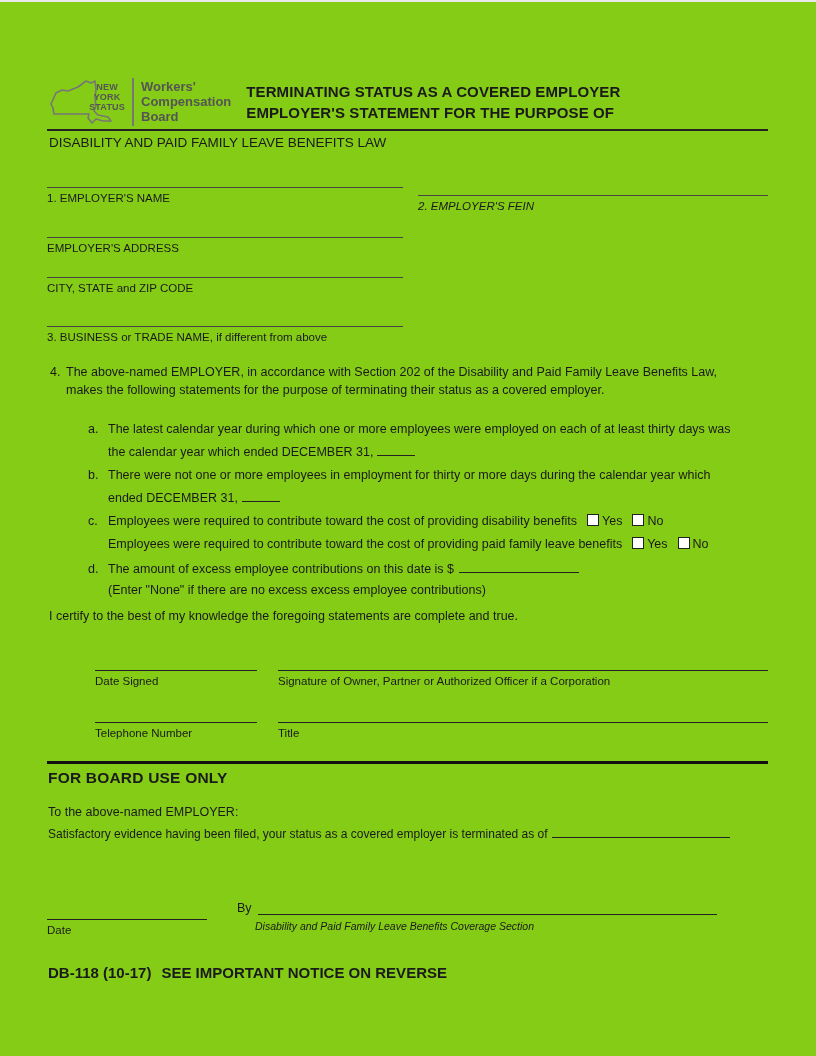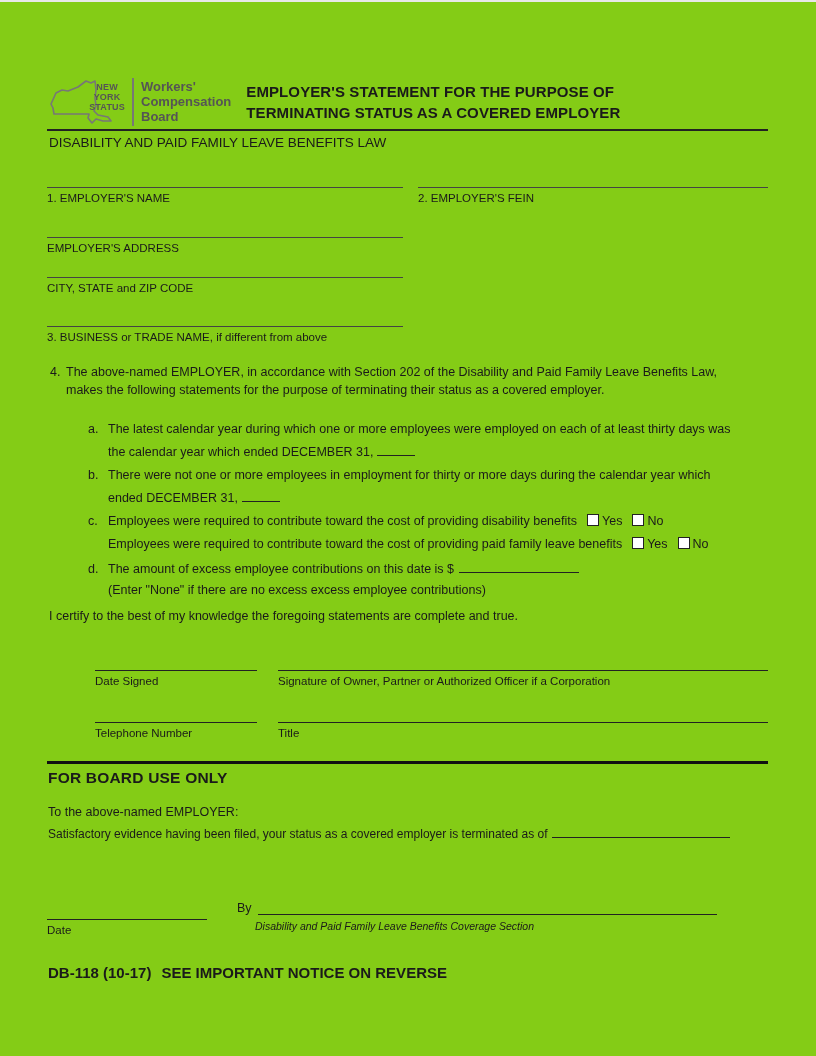--- a/index.html
+++ b/index.html
@@ -22,21 +22,21 @@
 
   .header-rule { position:absolute; top:127px; left:47px; width:721px; border-top:2px solid #222; }
   .subtitle { position:absolute; top:133px; left:49px; font-size:13.5px; }
 
   
   .fields { position:absolute; top:185px; left:47px; width:721px; }
   .fg { position:absolute; }
   .field-line { border-top:1.5px solid #444; height:0; }
   .field-label { font-size:11.5px; padding-top:4px; }
   .fg-name { left:0; top:0; width:356px; }
-  .fg-fein { left:371px; top:0; width:350px; }
+  .fg-fein { left:371px; top:8px; width:350px;font-style:italic; }
   .fg-addr { left:0; top:50px; width:356px; }
   .fg-city { left:0; top:90px; width:356px; }
   .fg-biz  { left:0; top:139px; width:356px; }
 
   
   .statement { position:absolute; top:361px; left:47px; width:723px; font-size:12.5px; }
   .stmt-intro { display:flex; line-height:18px; }
   .stmt-num { flex:none; width:16px; margin-left:3px; }
   .stmt-items { margin-top:19px; }
   .stmt-item { display:flex; line-height:23px; }
@@ -113,22 +113,22 @@
         </div>
       </div>
       <div class="logo-divider"></div>
       <div class="logo-wcb">
         <div>Workers'</div>
         <div>Compensation</div>
         <div>Board</div>
       </div>
     </div>
     <div class="title-block">
+      <div>TERMINATING STATUS AS A COVERED EMPLOYER</div>
       <div>EMPLOYER'S STATEMENT FOR THE PURPOSE OF</div>
-      <div>TERMINATING STATUS AS A COVERED EMPLOYER</div>
     </div>
   </div>
 
   <div class="header-rule"></div>
   <div class="subtitle">DISABILITY AND PAID FAMILY LEAVE BENEFITS LAW</div>
 
   <div class="fields">
     <div class="fg fg-name">
       <div class="field-line"></div>
       <div class="field-label">1. EMPLOYER'S NAME</div>

